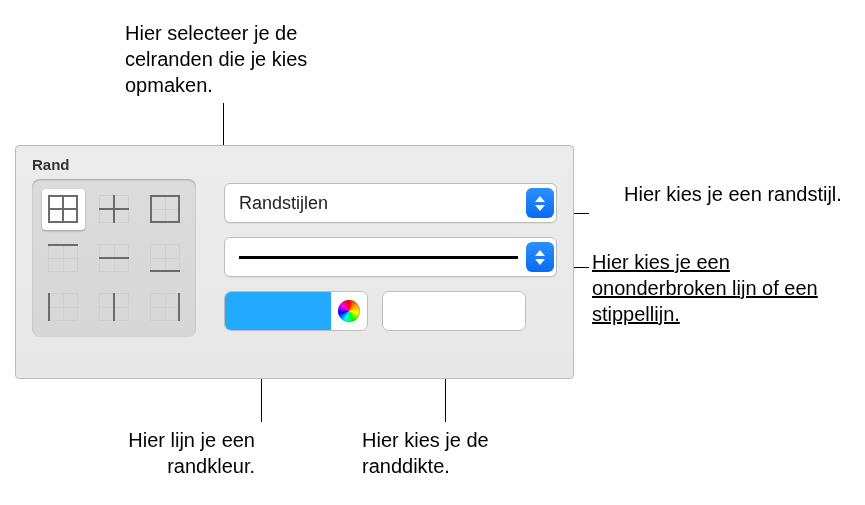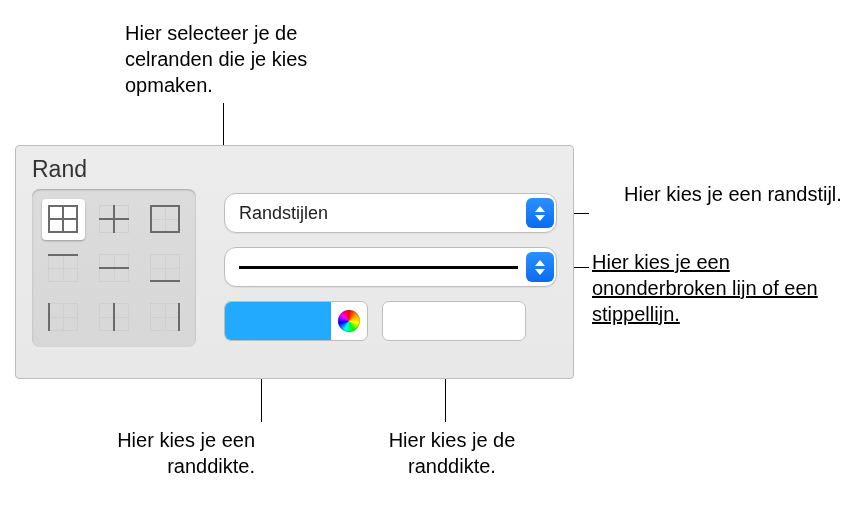--- a/index.html
+++ b/index.html
@@ -27,22 +27,22 @@
       top: 145px;
       width: 559px;
       height: 234px;
       box-sizing: border-box;
       background: linear-gradient(#ececec, #e8e8e8);
       border: 1px solid #bcbcbc;
       border-radius: 4px;
       padding: 10px 16px 14px 16px;
     }
     .panel-title {
-      font-size: 23px;
-      font-weight: normal;
+      font-size: 15px;
+      font-weight: bold;
       color: #333;
     }
     .panel-body {
       display: flex;
       gap: 28px;
       margin-top: 6px;
     }
     .well {
       width: 164px;
       height: 158px;
@@ -85,21 +85,21 @@
       flex: 1;
       display: flex;
       flex-direction: column;
       gap: 14px;
       padding-top: 4px;
     }
     .popup {
       height: 38px;
       background: #fff;
       border: 1px solid #bdbdbd;
-      border-radius: 12px;
+      border-radius: 6px;
       display: flex;
       align-items: center;
       padding: 0 2px 0 14px;
       box-shadow: 0 1px 1px rgba(0,0,0,.05);
     }
     .popup .label {
       flex: 1;
       font-size: 18px;
       color: #222;
     }
@@ -175,22 +175,22 @@
       outline:none;
       font-family: inherit;
     }
   </style>
 </head>
 <body>
 
 <div class="callout" style="left:125px; top:20px; width:215px;">Hier selecteer je de celranden die je kies opmaken.</div>
 <div class="callout" style="left:624px; top:181px; width:260px;">Hier kies je een randstijl.</div>
 <div class="callout" style="left:592px; top:249px; width:260px;text-decoration:underline;">Hier kies je een ononderbroken lijn of een stippellijn.</div>
-<div class="callout" style="left:85px; top:427px; width:170px; text-align:right;">Hier kies je een randdikte.</div>
-<div class="callout" style="left:362px; top:427px; width:180px; text-align:center;">Hier kies je de randdikte.</div>
+<div class="callout" style="left:85px; top:427px; width:170px; text-align:right;">Hier lijn je een randkleur.</div>
+<div class="callout" style="left:362px; top:427px; width:180px; text-align:left;">Hier kies je de randdikte.</div>
 
 <div class="leader" style="left:223px; top:103px; width:1px; height:92px;"></div>
 <div class="leader" style="left:568px; top:213px; width:21px; height:1px;"></div>
 <div class="leader" style="left:568px; top:267px; width:21px; height:1px;"></div>
 <div class="leader" style="left:261px; top:346px; width:1px; height:76px;"></div>
 <div class="leader" style="left:445px; top:346px; width:1px; height:76px;"></div>
 
 <div class="panel">
   <div class="panel-title">Rand</div>
   <div class="panel-body">

